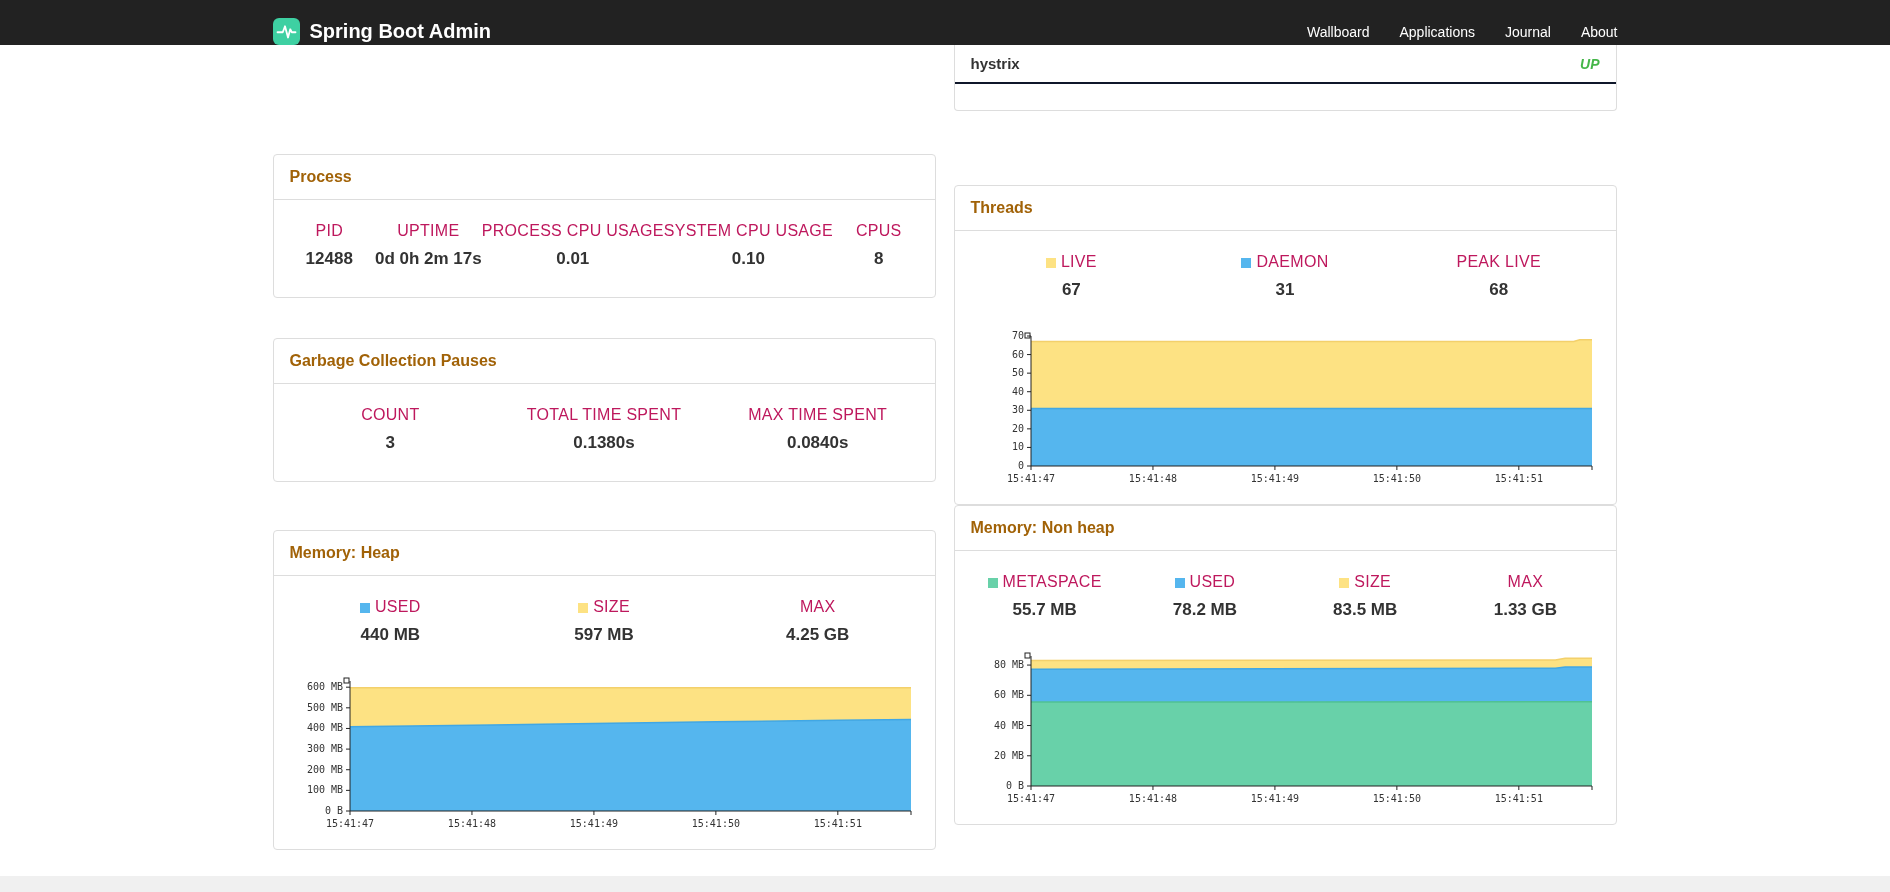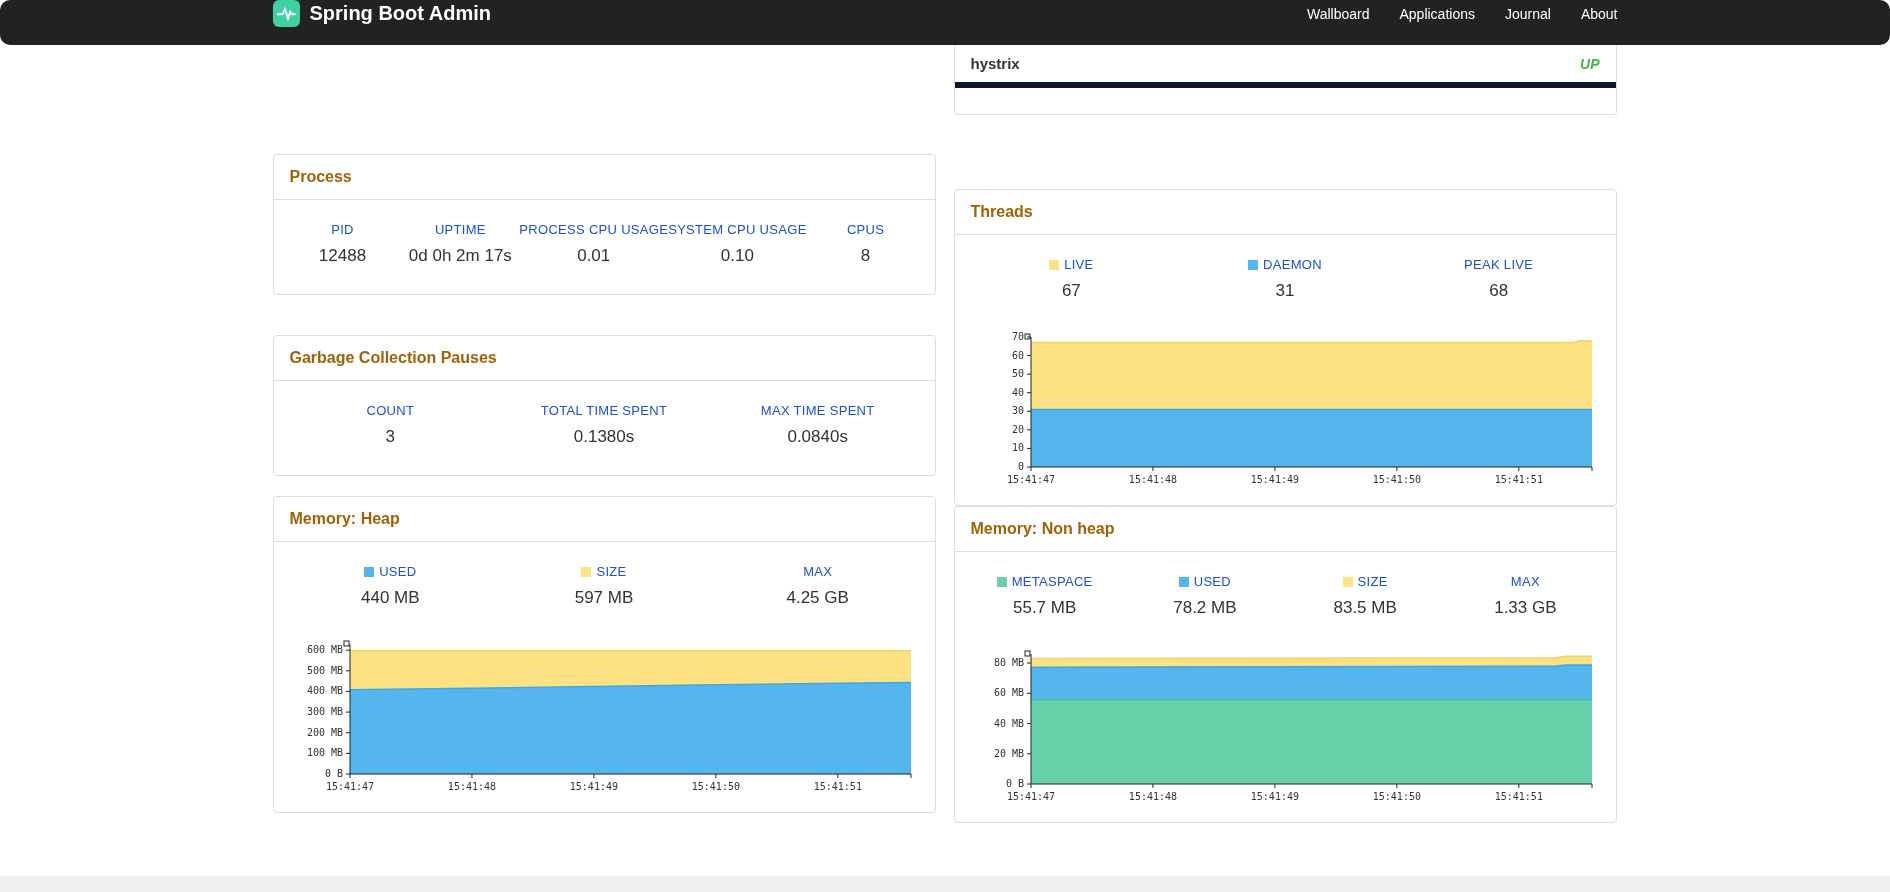--- a/index.html
+++ b/index.html
@@ -5,21 +5,21 @@
   * { box-sizing: border-box; margin: 0; padding: 0; }
   html,body { width: 1890px; height: 892px; }
   body {
     background: #fff;
     font-family: "Liberation Sans", sans-serif;
     position: relative;
     overflow: hidden;
     color: #333;
   }
   
-  .navbar { height: 45px; background: #222; display: flex; align-items: flex-start; border-radius: 10px; }
+  .navbar { height: 45px; background: #222; display: flex; align-items: flex-end; }
   .navbar-inner {
     width: 1375px; margin: 0 auto; padding: 0 15px;
     display: flex; align-items: center; justify-content: space-between;
   }
   .brand { display: flex; align-items: center; gap: 10px; color: #fff;
            font-size: 20px; font-weight: bold; text-decoration: none; cursor: pointer; }
   .logo { width: 27px; height: 27px; border-radius: 6px; background: #3ed0a2;
           display: inline-flex; align-items: center; justify-content: center; }
   .logo svg { display: block; }
   .nav-links { display: flex; gap: 30px; }
@@ -29,36 +29,36 @@
   .col { width: 663px; }
   .panel { background: #fff; border: 1px solid #ddd; border-radius: 4px; }
   .panel-heading {
     padding: 13px 16px; border-bottom: 1px solid #ddd;
     font-size: 16px; font-weight: bold; color: #a16207;
   }
   
   .panel-cut { border-top: none; border-top-left-radius: 0; border-top-right-radius: 0; }
   .app-row {
     display: flex; justify-content: space-between; align-items: center;
-    padding: 10px 16px; border-bottom: 6px solid #0f172a; cursor: pointer;
+    padding: 10px 16px; border-bottom: 2px solid #0f172a; cursor: pointer;
   }
   .app-name { font-size: 15px; font-weight: bold; color: #333; }
   .app-status { font-size: 14px; font-weight: bold; font-style: italic; }
   .app-panel-filler { height: 26px; }
   
   .panel-process  { margin-top: 109px; }
   .panel-gc       { margin-top: 40px; }
-  .panel-heap     { margin-top: 20px; }
+  .panel-heap     { margin-top: 48px; }
   .panel-threads  { margin-top: 74px; }
   .panel-nonheap  { }
   
   .metrics { display: flex; padding: 22px 10px 28px; }
   .metric { flex: 1; text-align: center; }
-  .metric-label { font-size: 13px; color: #1d4ed8; letter-spacing: .3px; white-space: nowrap; }
-  .metric-value { font-size: 17px; color: #333; margin-top: 9px; white-space: nowrap; }
+  .metric-label { font-size: 16px; color: #be185d; letter-spacing: .3px; white-space: nowrap; }
+  .metric-value { font-size: 17px; color: #333; margin-top: 9px; white-space: nowrap; font-weight: bold; }
   .legend-square {
     display: inline-block; width: 10px; height: 10px;
     margin-right: 5px; position: relative; top: 1px;
   }
   
   .chart { padding: 0 14px 12px; }
   .chart svg { display: block; }
   
   .footer-strip {
     position: absolute; left: 0; bottom: 0; width: 100%; height: 16px;

